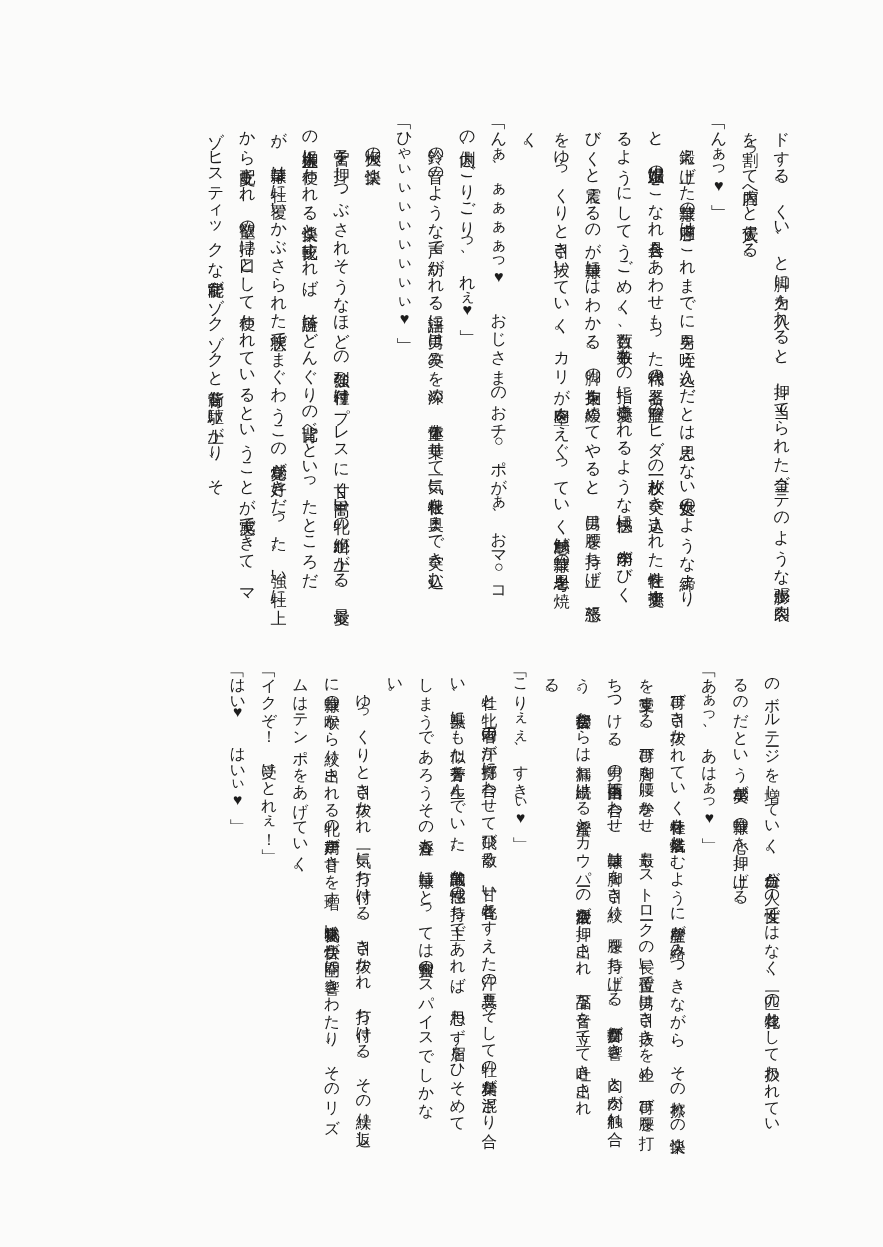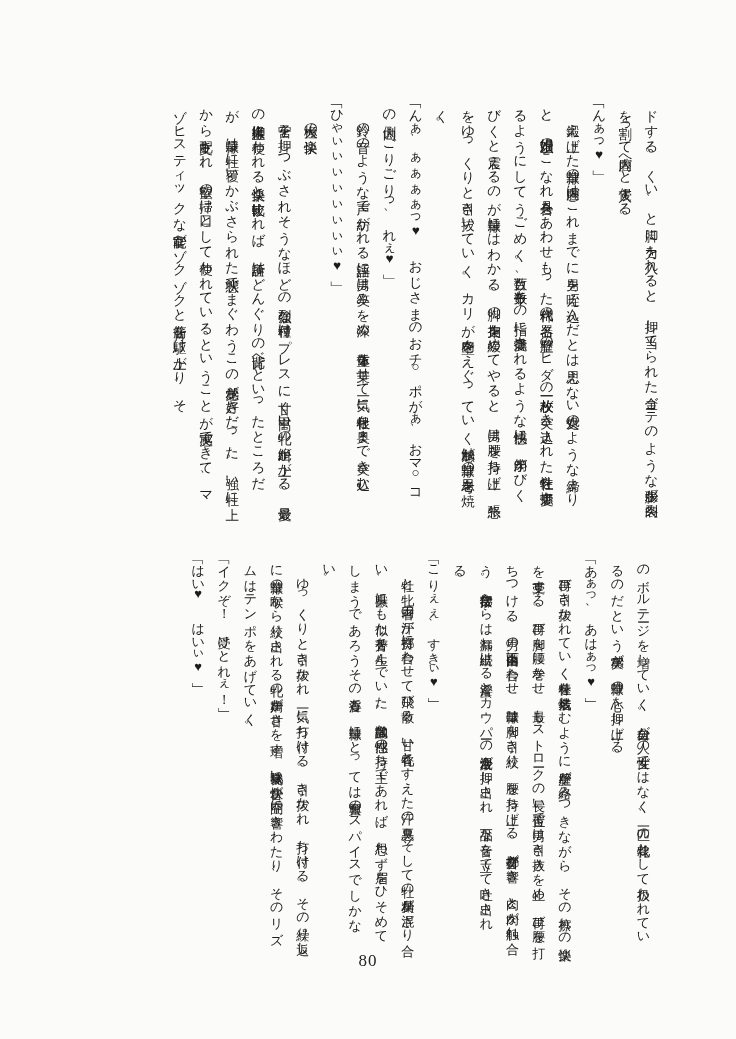--- a/index.html
+++ b/index.html
@@ -73,14 +73,13 @@
       <p class="para">のボルテージを増していく。自分が一人の女性ではなく、一匹の牝隷として扱われているのだという実感が、隷華の心を押し上げる。</p>
       <p class="para">「あぁっ、あはぁっ♥」</p>
       <p class="para indent">再び引き抜かれていく牡棒を名残惜しむように膣壁が絡みつきながら、その擦れの快楽を享受する。再び脚を腰に巻かせ、最もストロークの長い位置で男は引き抜きを止め、再び腰を打ちつける。男の自由落下に合わせ、隷華は脚を引き絞り、腰を持ち上げる。打擲音が響き、肉と肉が触れ合う。接合部からは漏れ出続ける淫蜜とカウパーの混合液が押し出され、下品な音を立てて吐き出される。</p>
       <p class="para">「こりぇぇ、すきぃ♥」</p>
       <p class="para indent">牡と牝、両者の汗が打擲に合わせて飛び散る。甘い牝香とすえた汗の悪臭、そして牡の精臭が混ざり合い、獣臭にも似た芳香を生んでいた。常識的な感性の持ち主であれば、思わず眉をひそめてしまうであろうその淫香も、隷華にとっては興奮のスパイスでしかない。</p>
       <p class="para indent">ゆっくりと引き抜かれ、一気に打ち付ける。引き抜かれ、打ち付ける。その繰り返しに隷華の喉から絞り出される牝の嬌声が甘さを増す。小気味良い快音が空間に響きわたり、そのリズムはテンポをあげていく。</p>
       <p class="para">「イクぞ！　受けとれぇ！」</p>
       <p class="para">「はい♥　はいぃ♥」</p>
     </div>
 
-  <div class="page-number">80</div>
 </div>
 
 </body></html>

